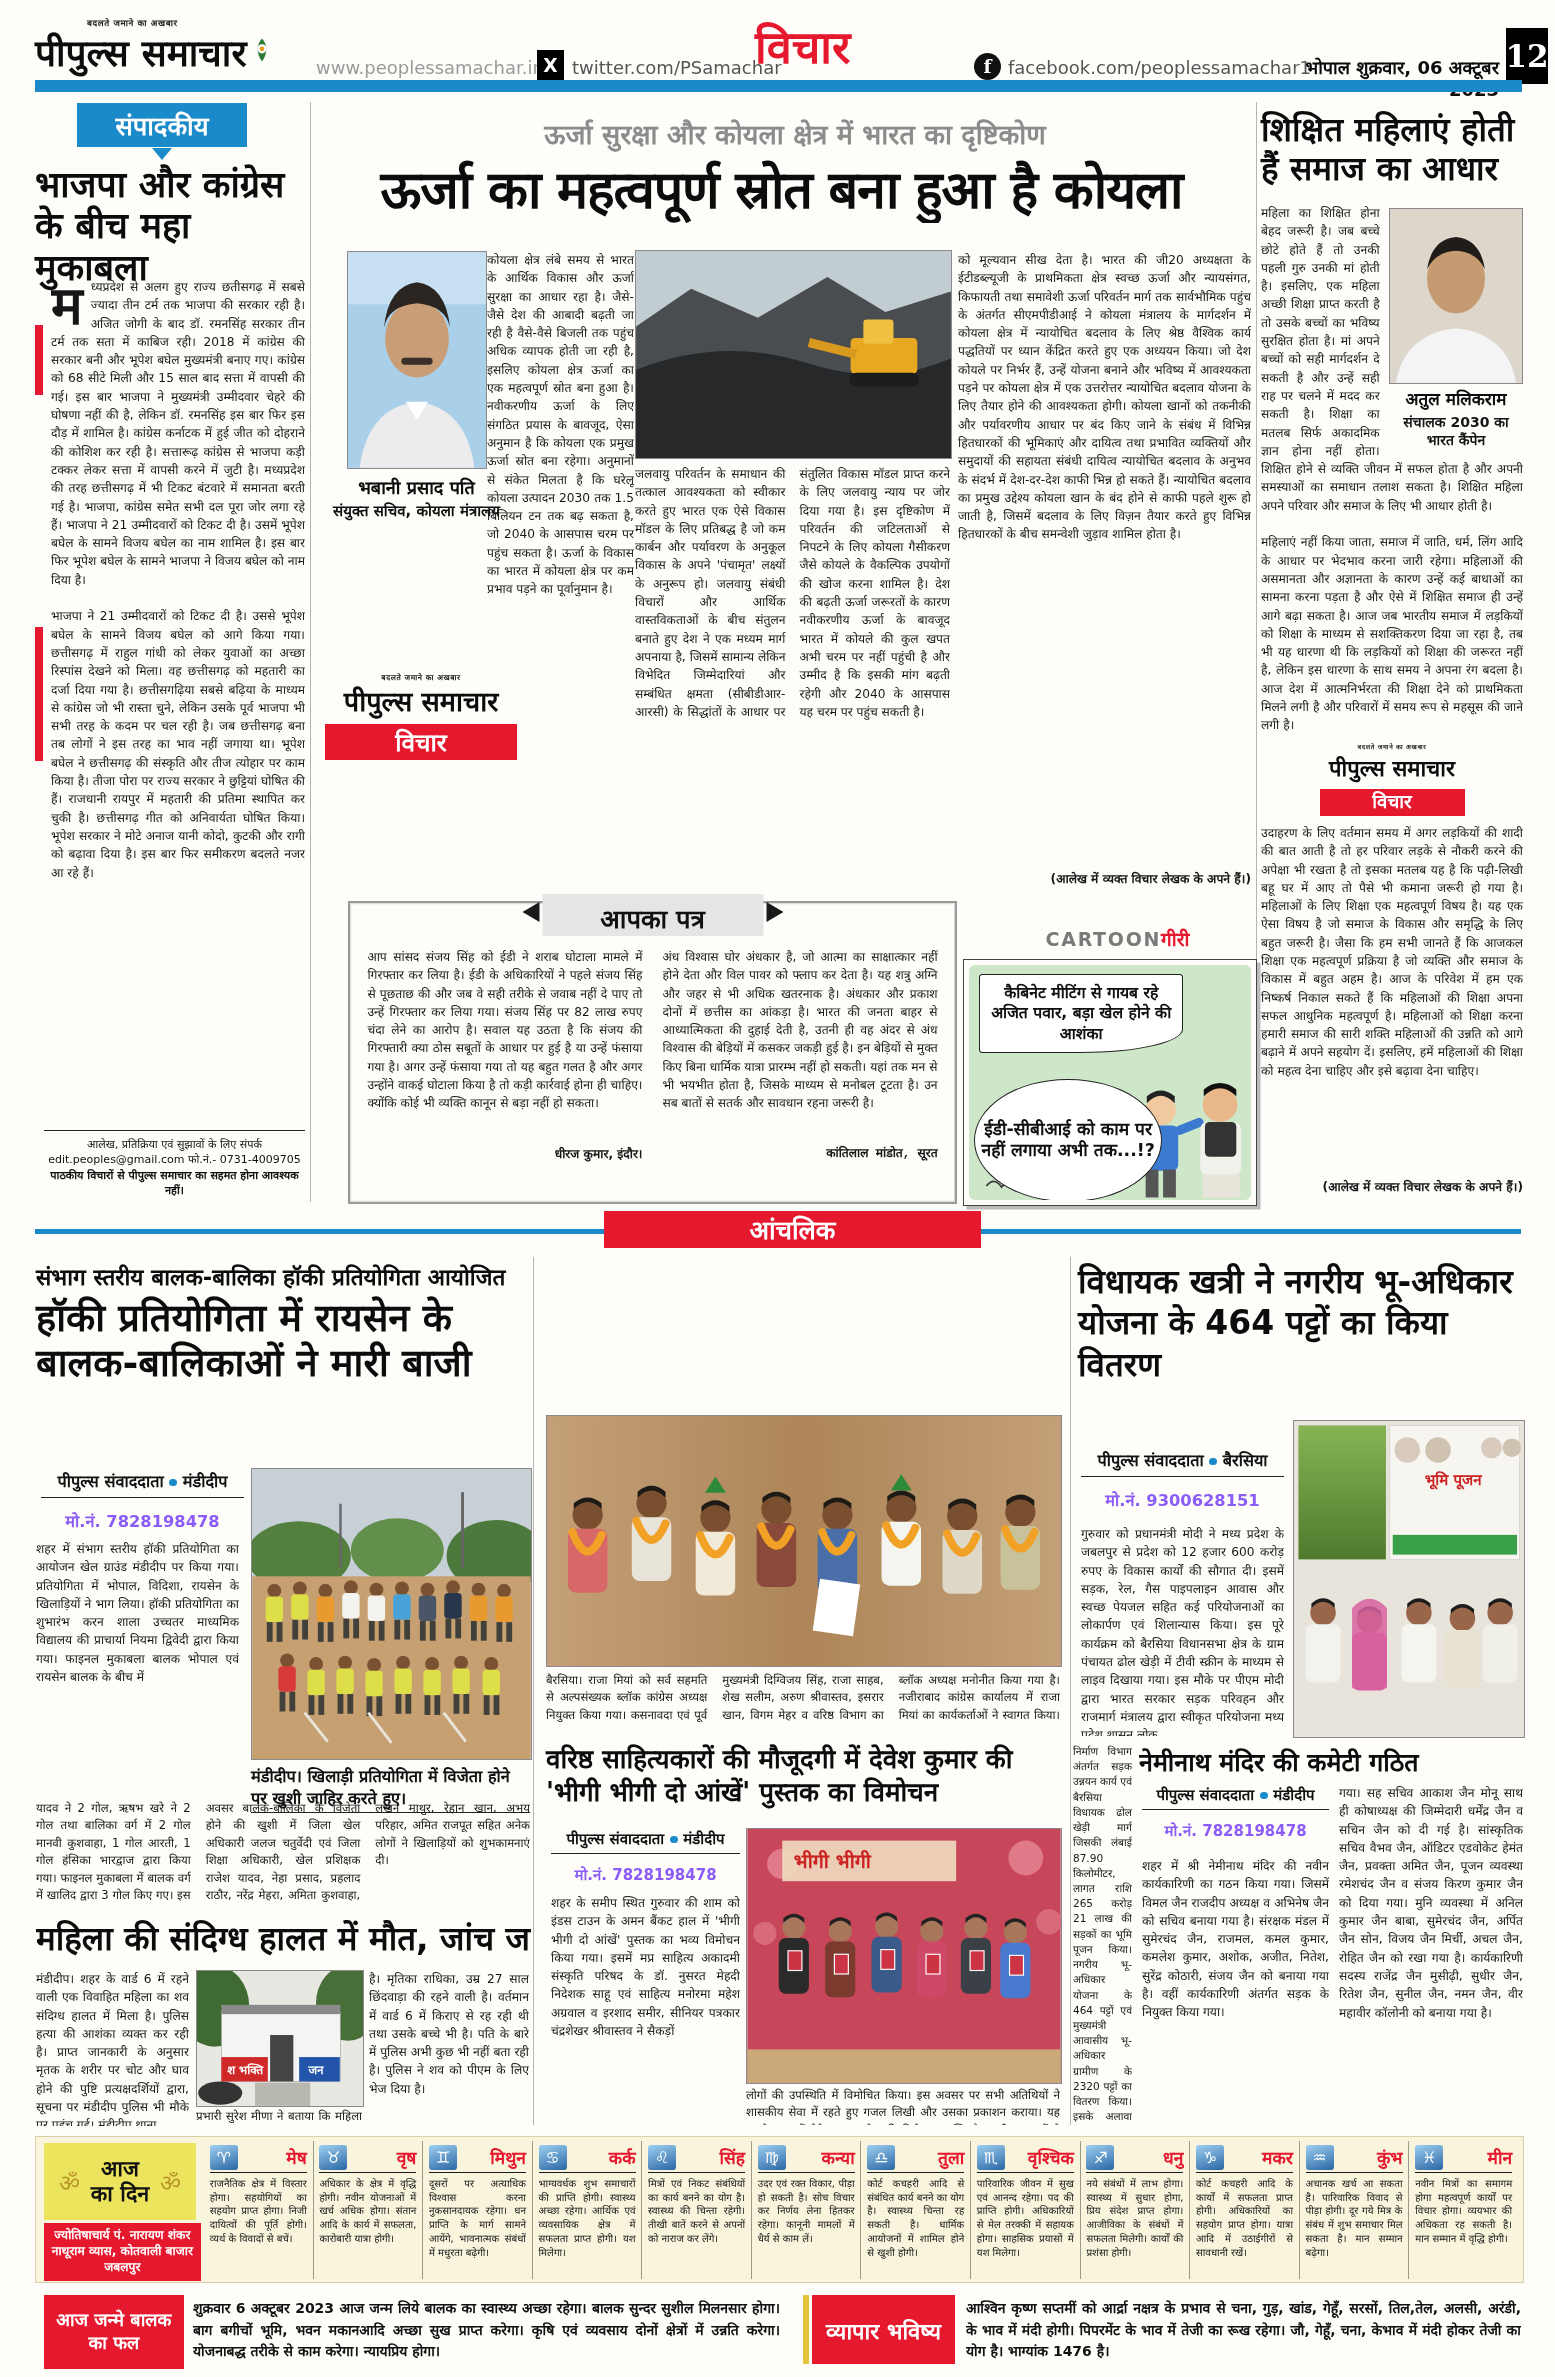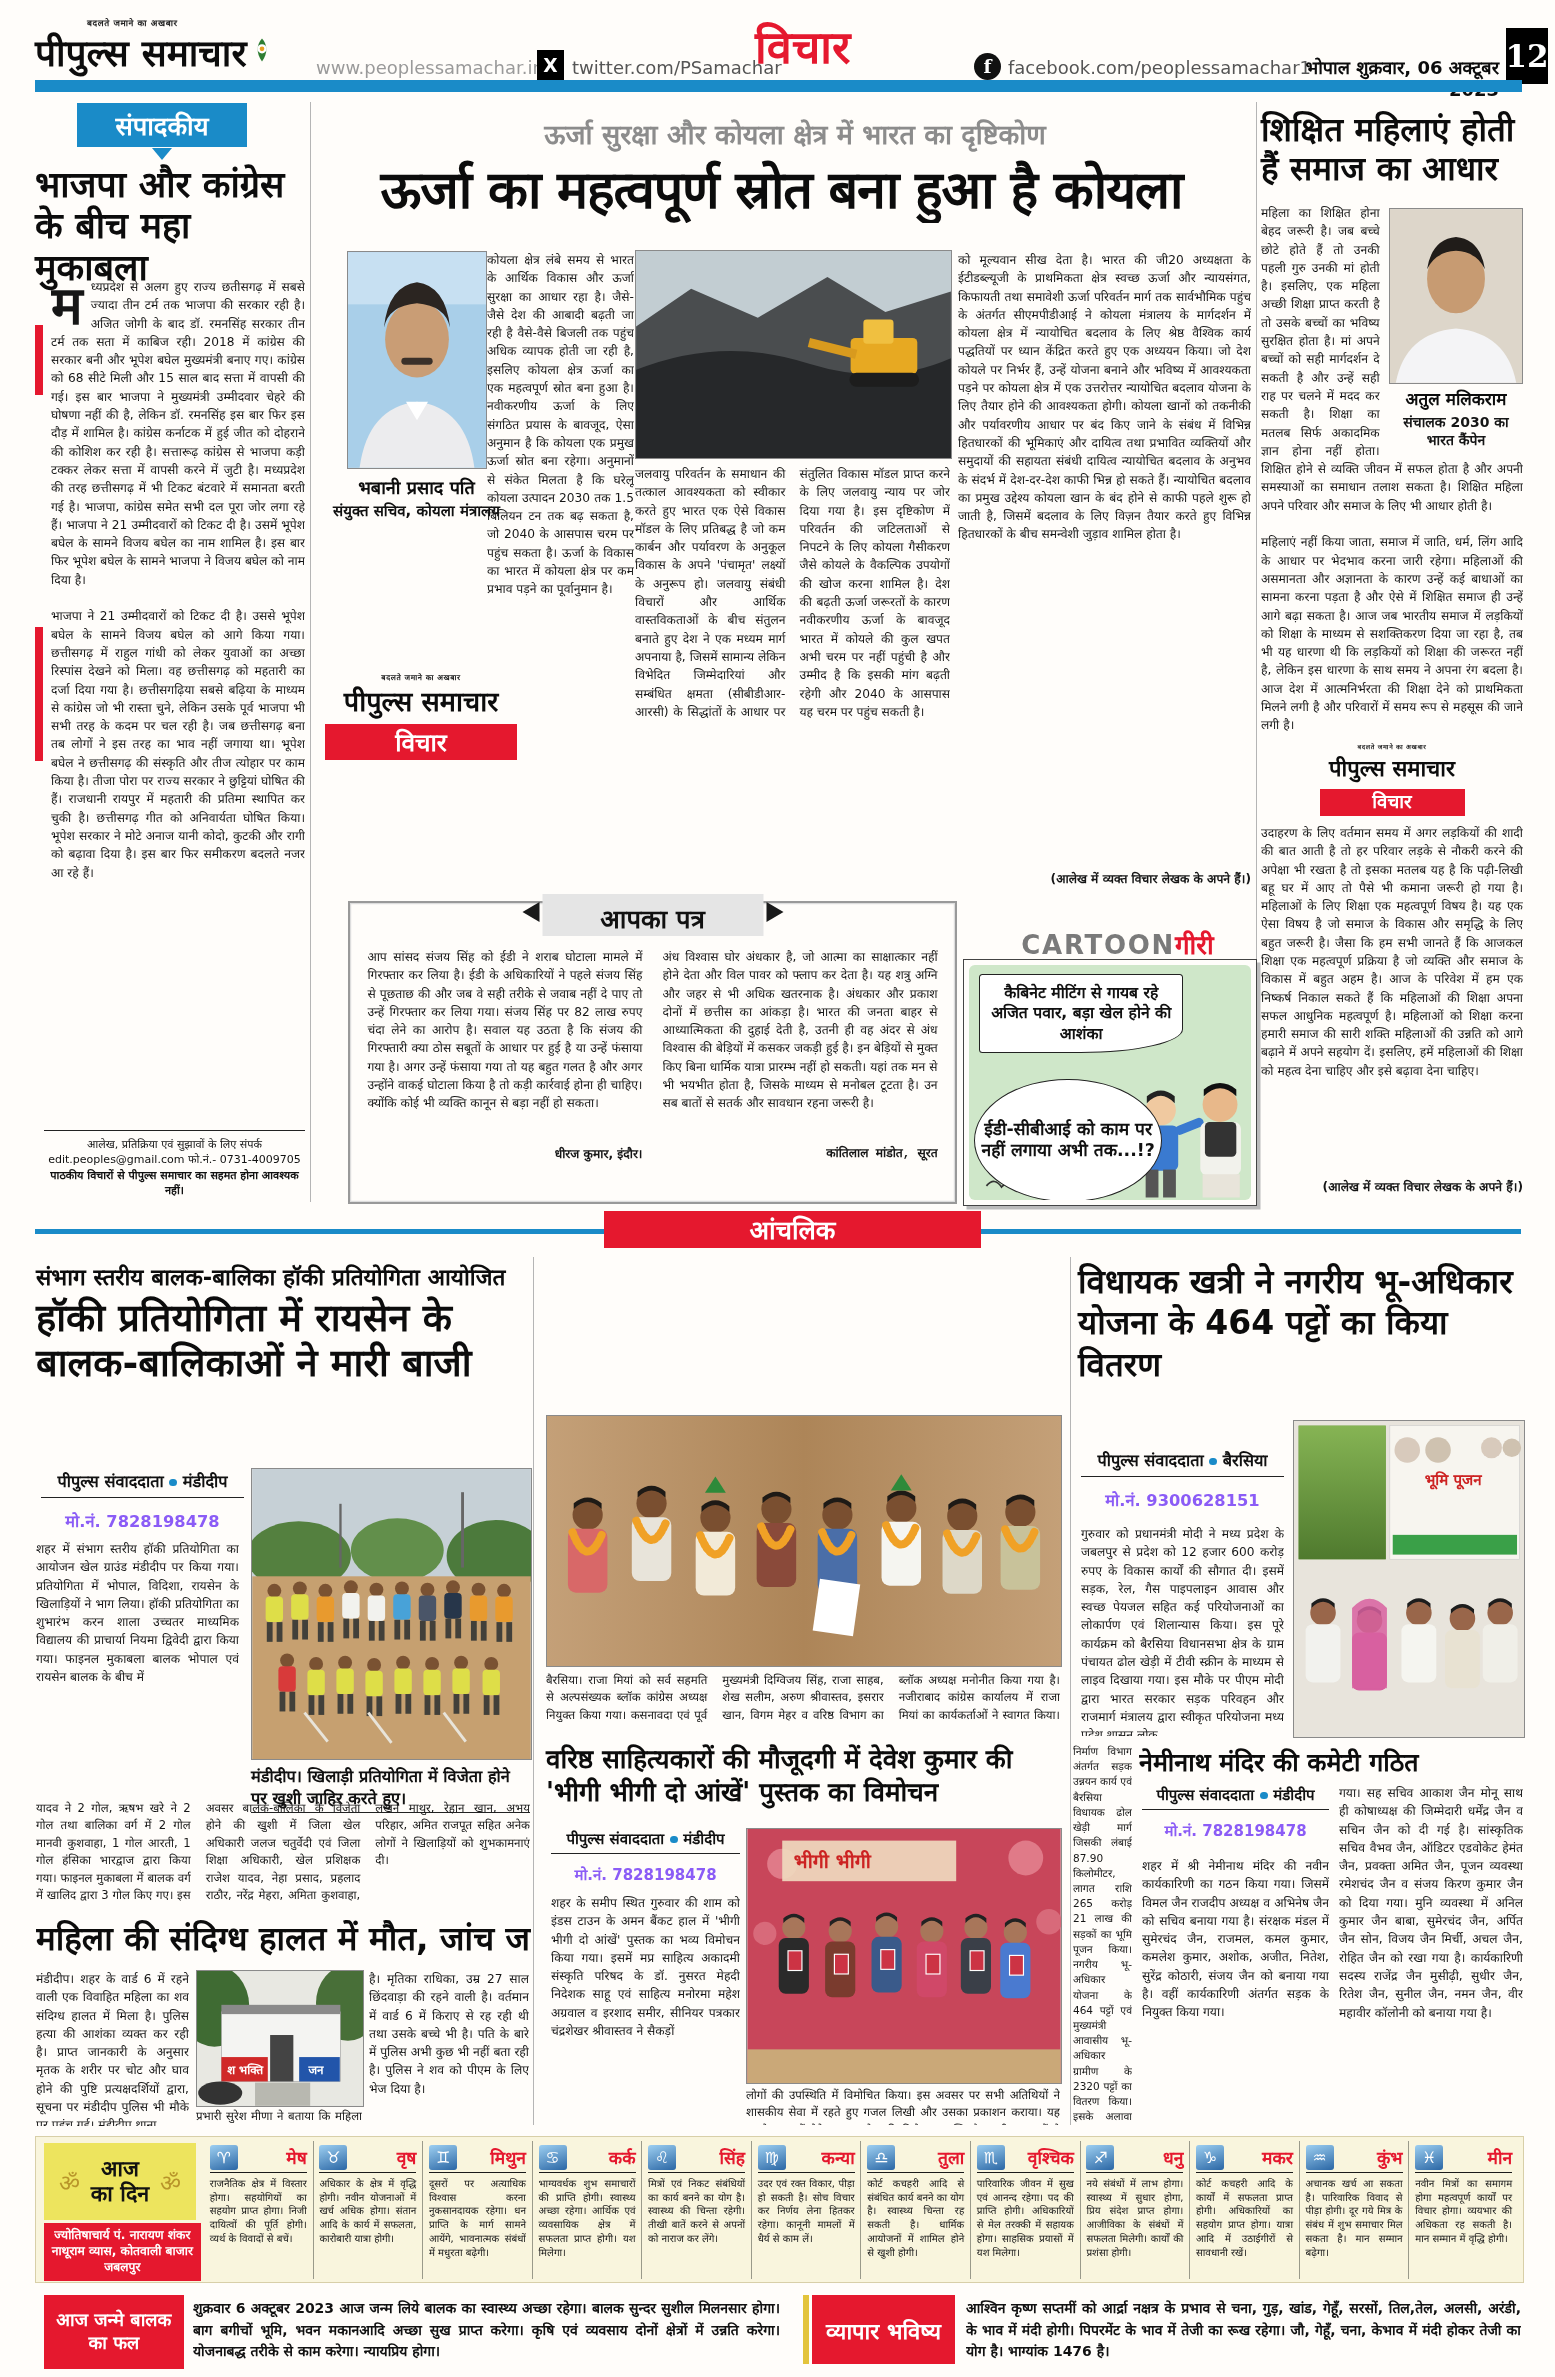--- a/index.html
+++ b/index.html
@@ -127,21 +127,21 @@
         <div class="bt" style="height:192px;">आप सांसद संजय सिंह को ईडी ने शराब घोटाला मामले में गिरफ्तार कर लिया है। ईडी के अधिकारियों ने पहले संजय सिंह से पूछताछ की और जब वे सही तरीके से जवाब नहीं दे पाए तो उन्हें गिरफ्तार कर लिया गया। संजय सिंह पर 82 लाख रुपए चंदा लेने का आरोप है। सवाल यह उठता है कि संजय की गिरफ्तारी क्या ठोस सबूतों के आधार पर हुई है या उन्हें फंसाया गया है। अगर उन्हें फंसाया गया तो यह बहुत गलत है और अगर उन्होंने वाकई घोटाला किया है तो कड़ी कार्रवाई होना ही चाहिए। क्योंकि कोई भी व्यक्ति कानून से बड़ा नहीं हो सकता।</div>
         <div class="bt note" style="margin-top:4.6px;">धीरज कुमार, इंदौर।</div>
       </div>
       <div style="flex:1;">
         <div class="bt" style="height:192px;">अंध विश्वास घोर अंधकार है, जो आत्मा का साक्षात्कार नहीं होने देता और विल पावर को फ्लाप कर देता है। यह शत्रु अग्नि और जहर से भी अधिक खतरनाक है। अंधकार और प्रकाश दोनों में छत्तीस का आंकड़ा है। भारत की जनता बाहर से आध्यात्मिकता की दुहाई देती है, उतनी ही वह अंदर से अंध विश्वास की बेड़ियों में कसकर जकड़ी हुई है। इन बेड़ियों से मुक्त किए बिना धार्मिक यात्रा प्रारम्भ नहीं हो सकती। यहां तक मन से भी भयभीत होता है, जिसके माध्यम से मनोबल टूटता है। उन सब बातों से सतर्क और सावधान रहना जरूरी है।</div>
         <div class="bt note" style="margin-top:4.6px;font-family:Liberation Mono, monospace;">कांतिलाल मांडोत, सूरत</div>
       </div>
     </div>
   </div>
 
-  <div class="abs ctr" style="left:981px;top:926px;width:273px;font-size:26px;font-weight:700;text-align:center;">
+  <div class="abs ctr" style="left:981px;top:926px;width:273px;font-size:19px;font-weight:700;text-align:center;">
     <span style="color:#7a7a7a;letter-spacing:1.7px;">CARTOON</span><span style="color:#e5182e;">गीरी</span>
   </div>
   <div class="abs" style="left:963px;top:959px;width:292px;height:245px;border:1.7px solid #444;box-shadow:3.5px 3.5px 0 #bbb;">
     <div class="abs" style="left:4.6px;top:4.6px;right:4.6px;bottom:4.6px;background:#cfe7c9;border-radius:5.8px;overflow:hidden;">
       <svg class="abs" style="left:0;top:0;" width="283" height="236" viewBox="0 0 487 406">
         <g>
             <circle cx="330" cy="250" r="26" fill="#f0c9a0"></circle>
             <path d="M306,238 Q330,212 354,238 L354,226 Q330,206 306,226Z" fill="#222"></path>
             <rect x="300" y="276" width="60" height="78" rx="10" fill="#3a7ad0"></rect>
             <rect x="352" y="280" width="52" height="16" rx="8" fill="#3a7ad0" transform="rotate(-22 352 280)"></rect>

